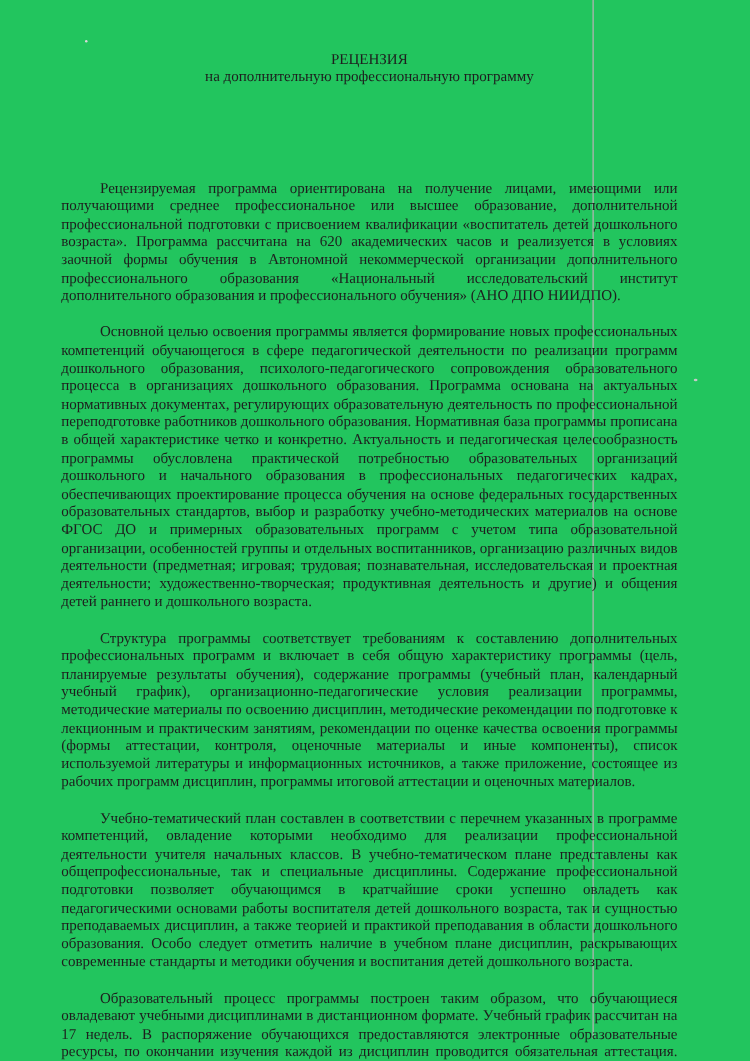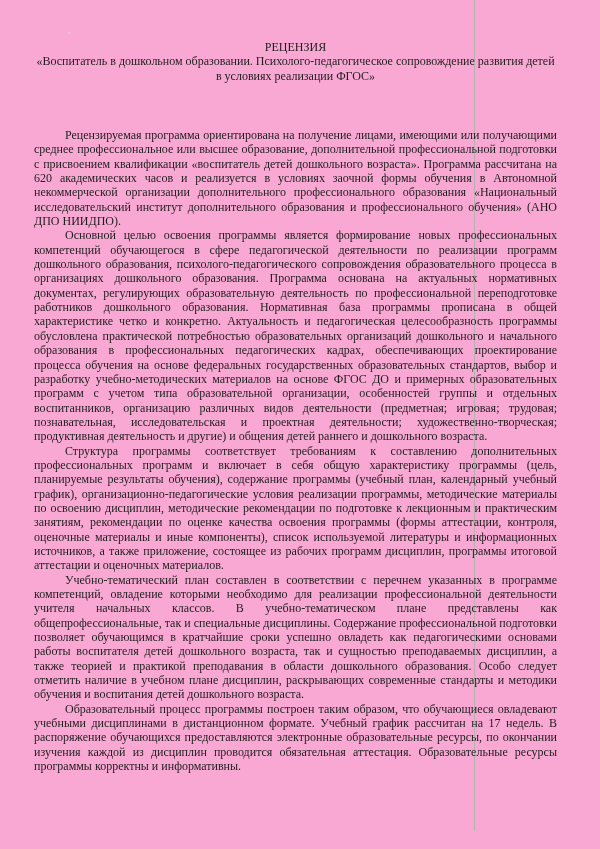--- a/index.html
+++ b/index.html
@@ -4,21 +4,21 @@
 <style>
   html, body {
     margin: 0;
     padding: 0;
     background: #ffffff;
   }
   .page {
     position: relative;
     width: 600px;
     height: 849px;
-    background: #f9a8d4;
+    background: #22c55e;
     overflow: hidden;
     font-family: "Liberation Serif", "DejaVu Serif", serif;
     color: #1e1e1e;
     -webkit-font-smoothing: antialiased;
   }
   .title-block {
     position: absolute;
     top: 40px;
     left: 34px;
     width: 523px;
@@ -30,21 +30,21 @@
   .body-block {
     position: absolute;
     top: 128px;
     left: 34px;
     width: 523px;
     font-size: 12px;
     line-height: 14.35px;
     text-align: justify;
   }
   .body-block p {
-    margin: 0;
+    margin: 15px;
     text-indent: 31px;
   }
   .scan-line {
     position: absolute;
     left: 474px;
     top: 0;
     width: 1px;
     height: 831px;
     background: #b3b3b3;
   }
@@ -59,21 +59,21 @@
 <body>
 
 <div class="page">
 
   <div class="scan-line"></div>
   <div class="speck speck-1"></div>
   <div class="speck speck-2"></div>
 
   <div class="title-block">
     <div class="title-line">РЕЦЕНЗИЯ</div>
-    <div class="title-line">«Воспитатель в дошкольном образовании. Психолого-педагогическое сопровождение развития детей в условиях реализации ФГОС»</div>
+    <div class="title-line">на дополнительную профессиональную программу</div>
   </div>
 
   <div class="body-block">
     <p>Рецензируемая программа ориентирована на получение лицами, имеющими или получающими среднее профессиональное или высшее образование, дополнительной профессиональной подготовки с присвоением квалификации «воспитатель детей дошкольного возраста». Программа рассчитана на 620 академических часов и реализуется в условиях заочной формы обучения в Автономной некоммерческой организации дополнительного профессионального образования «Национальный исследовательский институт дополнительного образования и профессионального обучения» (АНО ДПО НИИДПО).</p>
     <p>Основной целью освоения программы является формирование новых профессиональных компетенций обучающегося в сфере педагогической деятельности по реализации программ дошкольного образования, психолого-педагогического сопровождения образовательного процесса в организациях дошкольного образования. Программа основана на актуальных нормативных документах, регулирующих образовательную деятельность по профессиональной переподготовке работников дошкольного образования. Нормативная база программы прописана в общей характеристике четко и конкретно. Актуальность и педагогическая целесообразность программы обусловлена практической потребностью образовательных организаций дошкольного и начального образования в профессиональных педагогических кадрах, обеспечивающих проектирование процесса обучения на основе федеральных государственных образовательных стандартов, выбор и разработку учебно-методических материалов на основе ФГОС ДО и примерных образовательных программ с учетом типа образовательной организации, особенностей группы и отдельных воспитанников, организацию различных видов деятельности (предметная; игровая; трудовая; познавательная, исследовательская и проектная деятельности; художественно-творческая; продуктивная деятельность и другие) и общения детей раннего и дошкольного возраста.</p>
     <p>Структура программы соответствует требованиям к составлению дополнительных профессиональных программ и включает в себя общую характеристику программы (цель, планируемые результаты обучения), содержание программы (учебный план, календарный учебный график), организационно-педагогические условия реализации программы, методические материалы по освоению дисциплин, методические рекомендации по подготовке к лекционным и практическим занятиям, рекомендации по оценке качества освоения программы (формы аттестации, контроля, оценочные материалы и иные компоненты), список используемой литературы и информационных источников, а также приложение, состоящее из рабочих программ дисциплин, программы итоговой аттестации и оценочных материалов.</p>
     <p>Учебно-тематический план составлен в соответствии с перечнем указанных в программе компетенций, овладение которыми необходимо для реализации профессиональной деятельности учителя начальных классов. В учебно-тематическом плане представлены как общепрофессиональные, так и специальные дисциплины. Содержание профессиональной подготовки позволяет обучающимся в кратчайшие сроки успешно овладеть как педагогическими основами работы воспитателя детей дошкольного возраста, так и сущностью преподаваемых дисциплин, а также теорией и практикой преподавания в области дошкольного образования. Особо следует отметить наличие в учебном плане дисциплин, раскрывающих современные стандарты и методики обучения и воспитания детей дошкольного возраста.</p>
     <p>Образовательный процесс программы построен таким образом, что обучающиеся овладевают учебными дисциплинами в дистанционном формате. Учебный график рассчитан на 17 недель. В распоряжение обучающихся предоставляются электронные образовательные ресурсы, по окончании изучения каждой из дисциплин проводится обязательная аттестация. Образовательные ресурсы программы корректны и информативны.</p>
   </div>
 

